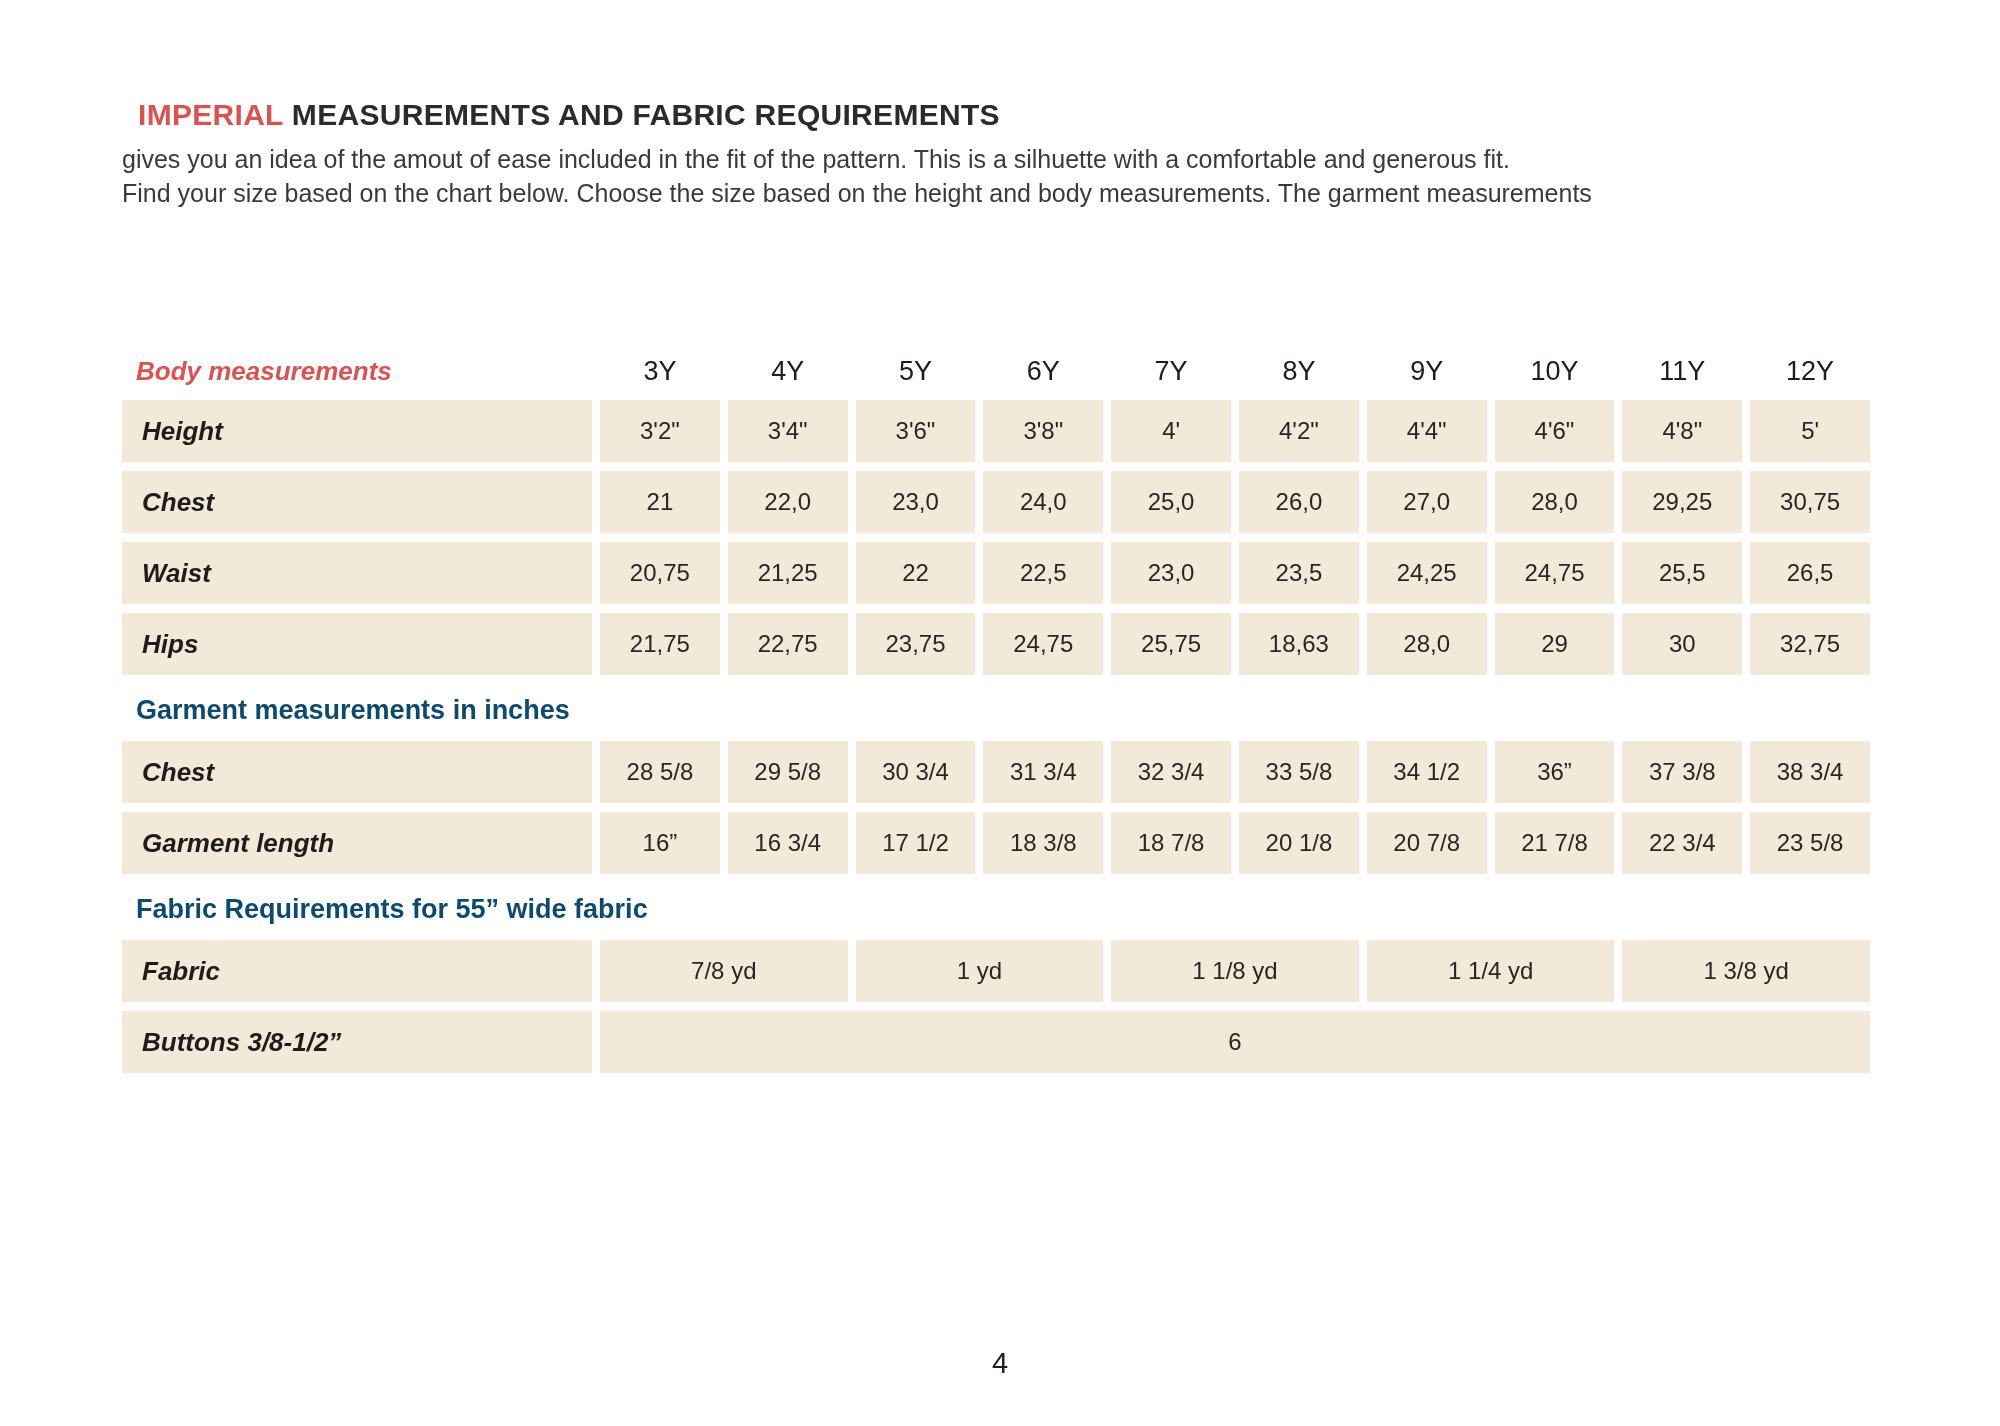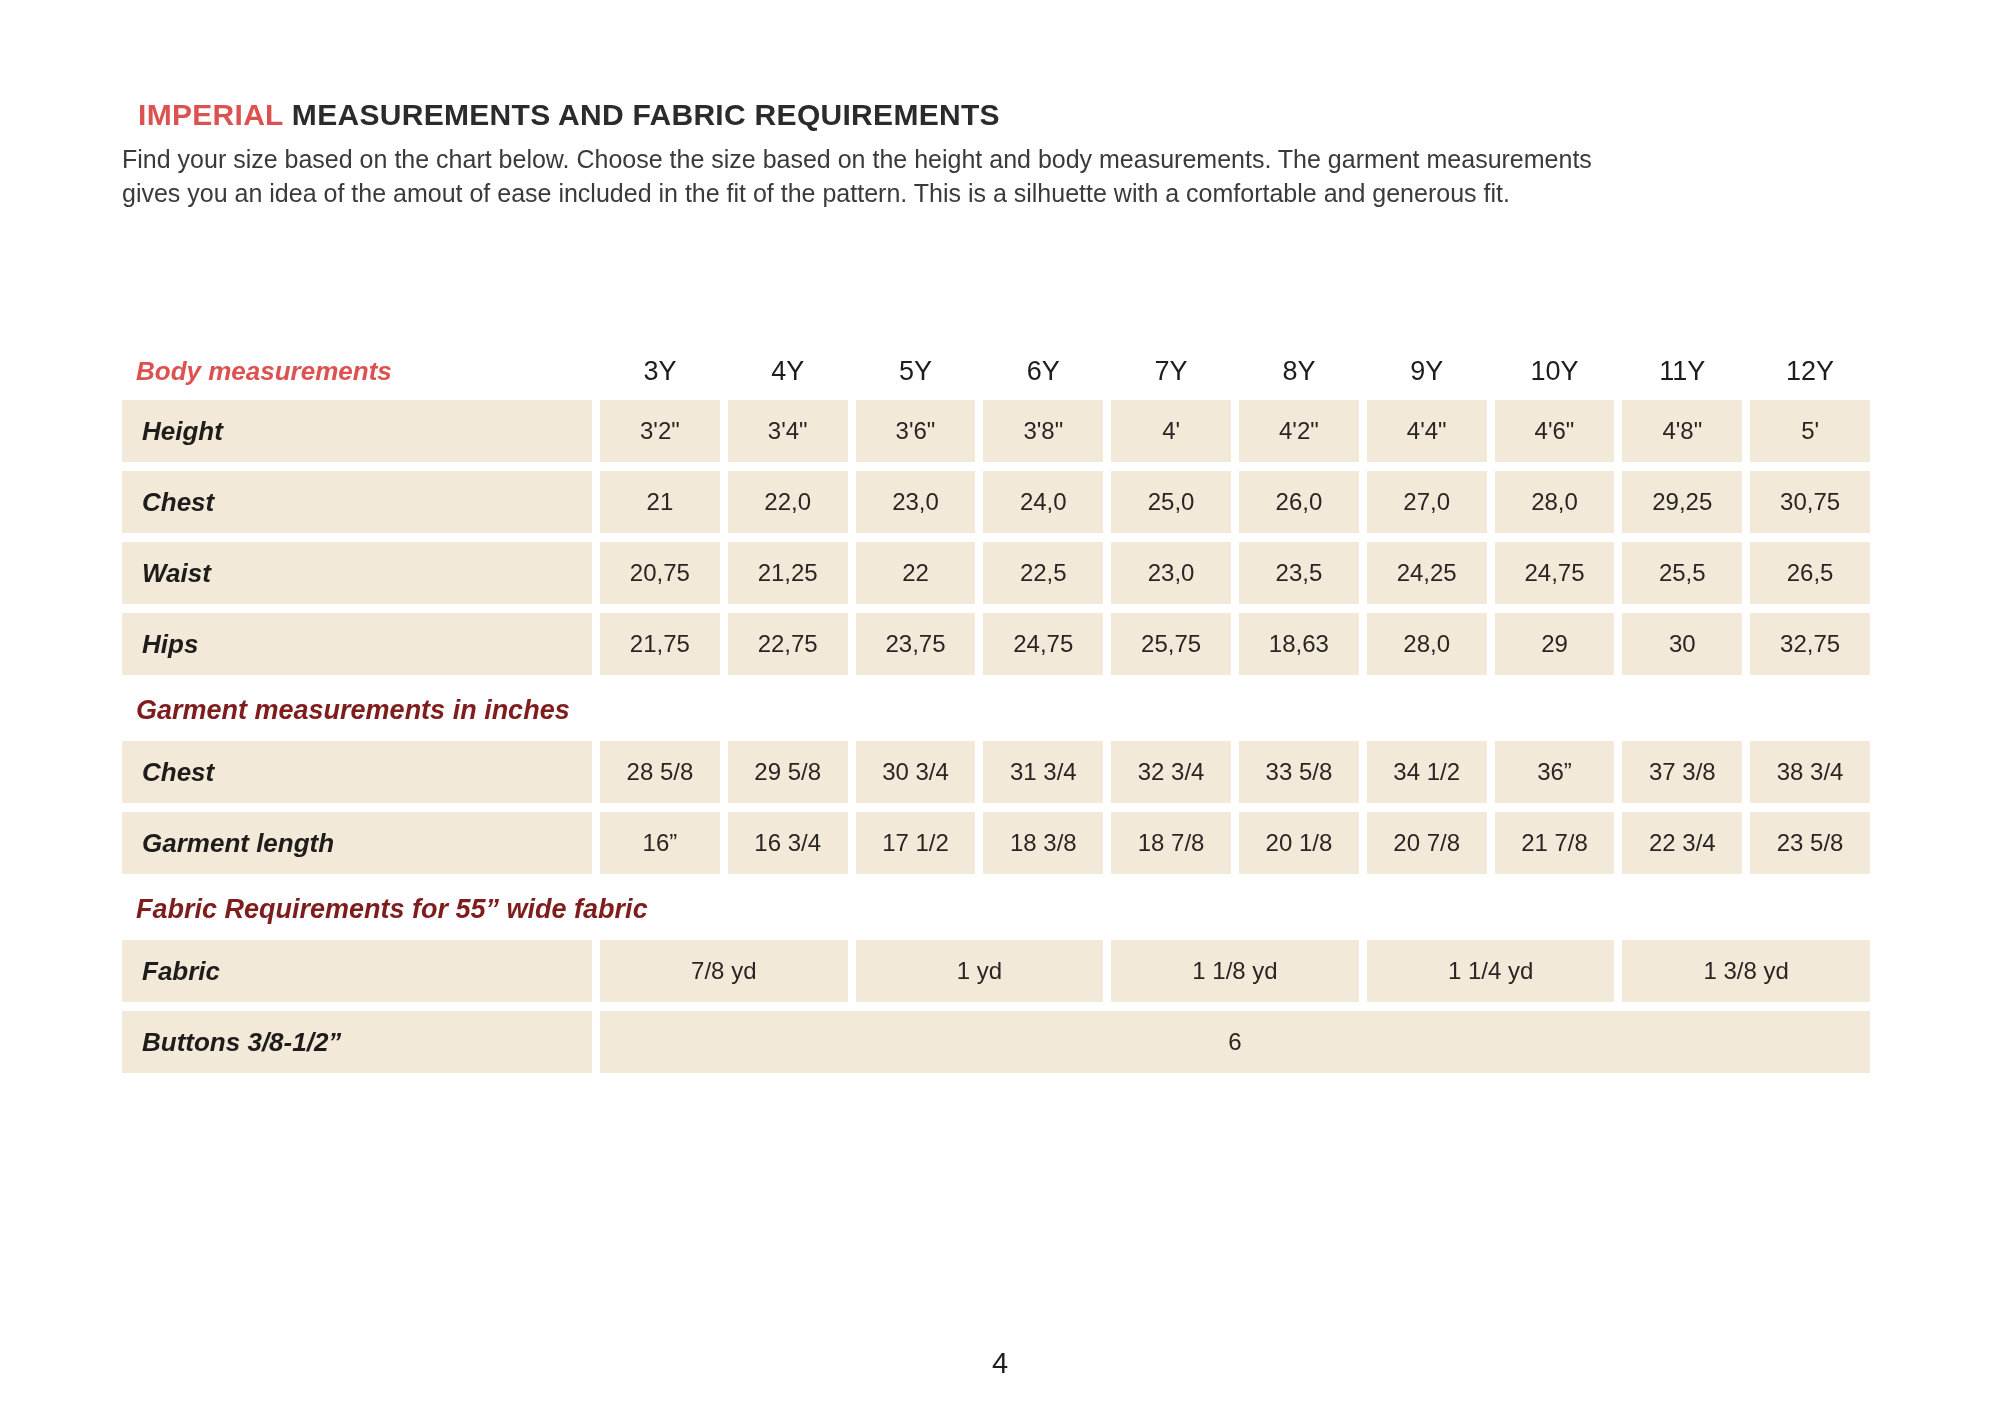--- a/index.html
+++ b/index.html
@@ -77,22 +77,21 @@
   .full-cell  { grid-column: 2 / -1; }
 
   .section-title {
     height: 46px;
     margin: 12px 0 8px 0;
     display: flex;
     align-items: center;
     padding-left: 14px;
     font-size: 27px;
     font-weight: 600;
-    color: #7f1d1d;
-    font-style: italic;
+    color: #0c4a6e;
   }
 
   .page-number {
     position: absolute;
     bottom: 46px;
     left: 0;
     right: 0;
     text-align: center;
     font-size: 29px;
     font-weight: 500;
@@ -101,22 +100,22 @@
 </style>
 </head>
 <body>
 
 <div class="page">
   <div class="content">
 
     <h1 class="title"><span class="accent">IMPERIAL</span><span> MEASUREMENTS AND FABRIC REQUIREMENTS</span></h1>
 
     <div class="intro">
+      <div class="line">gives you an idea of the amout of ease included in the fit of the pattern. This is a silhuette with a comfortable and generous fit.</div>
       <div class="line">Find your size based on the chart below. Choose the size based on the height and body measurements. The garment measurements</div>
-      <div class="line">gives you an idea of the amout of ease included in the fit of the pattern. This is a silhuette with a comfortable and generous fit.</div>
     </div>
 
     <div class="size-table">
 
       <div class="row header-row">
         <div class="label-cell red-label">Body measurements</div>
         <div class="cells"><div class="size-head">3Y</div><div class="size-head">4Y</div><div class="size-head">5Y</div><div class="size-head">6Y</div><div class="size-head">7Y</div><div class="size-head">8Y</div><div class="size-head">9Y</div><div class="size-head">10Y</div><div class="size-head">11Y</div><div class="size-head">12Y</div></div>
       </div>
 
       <div class="row data-row">

